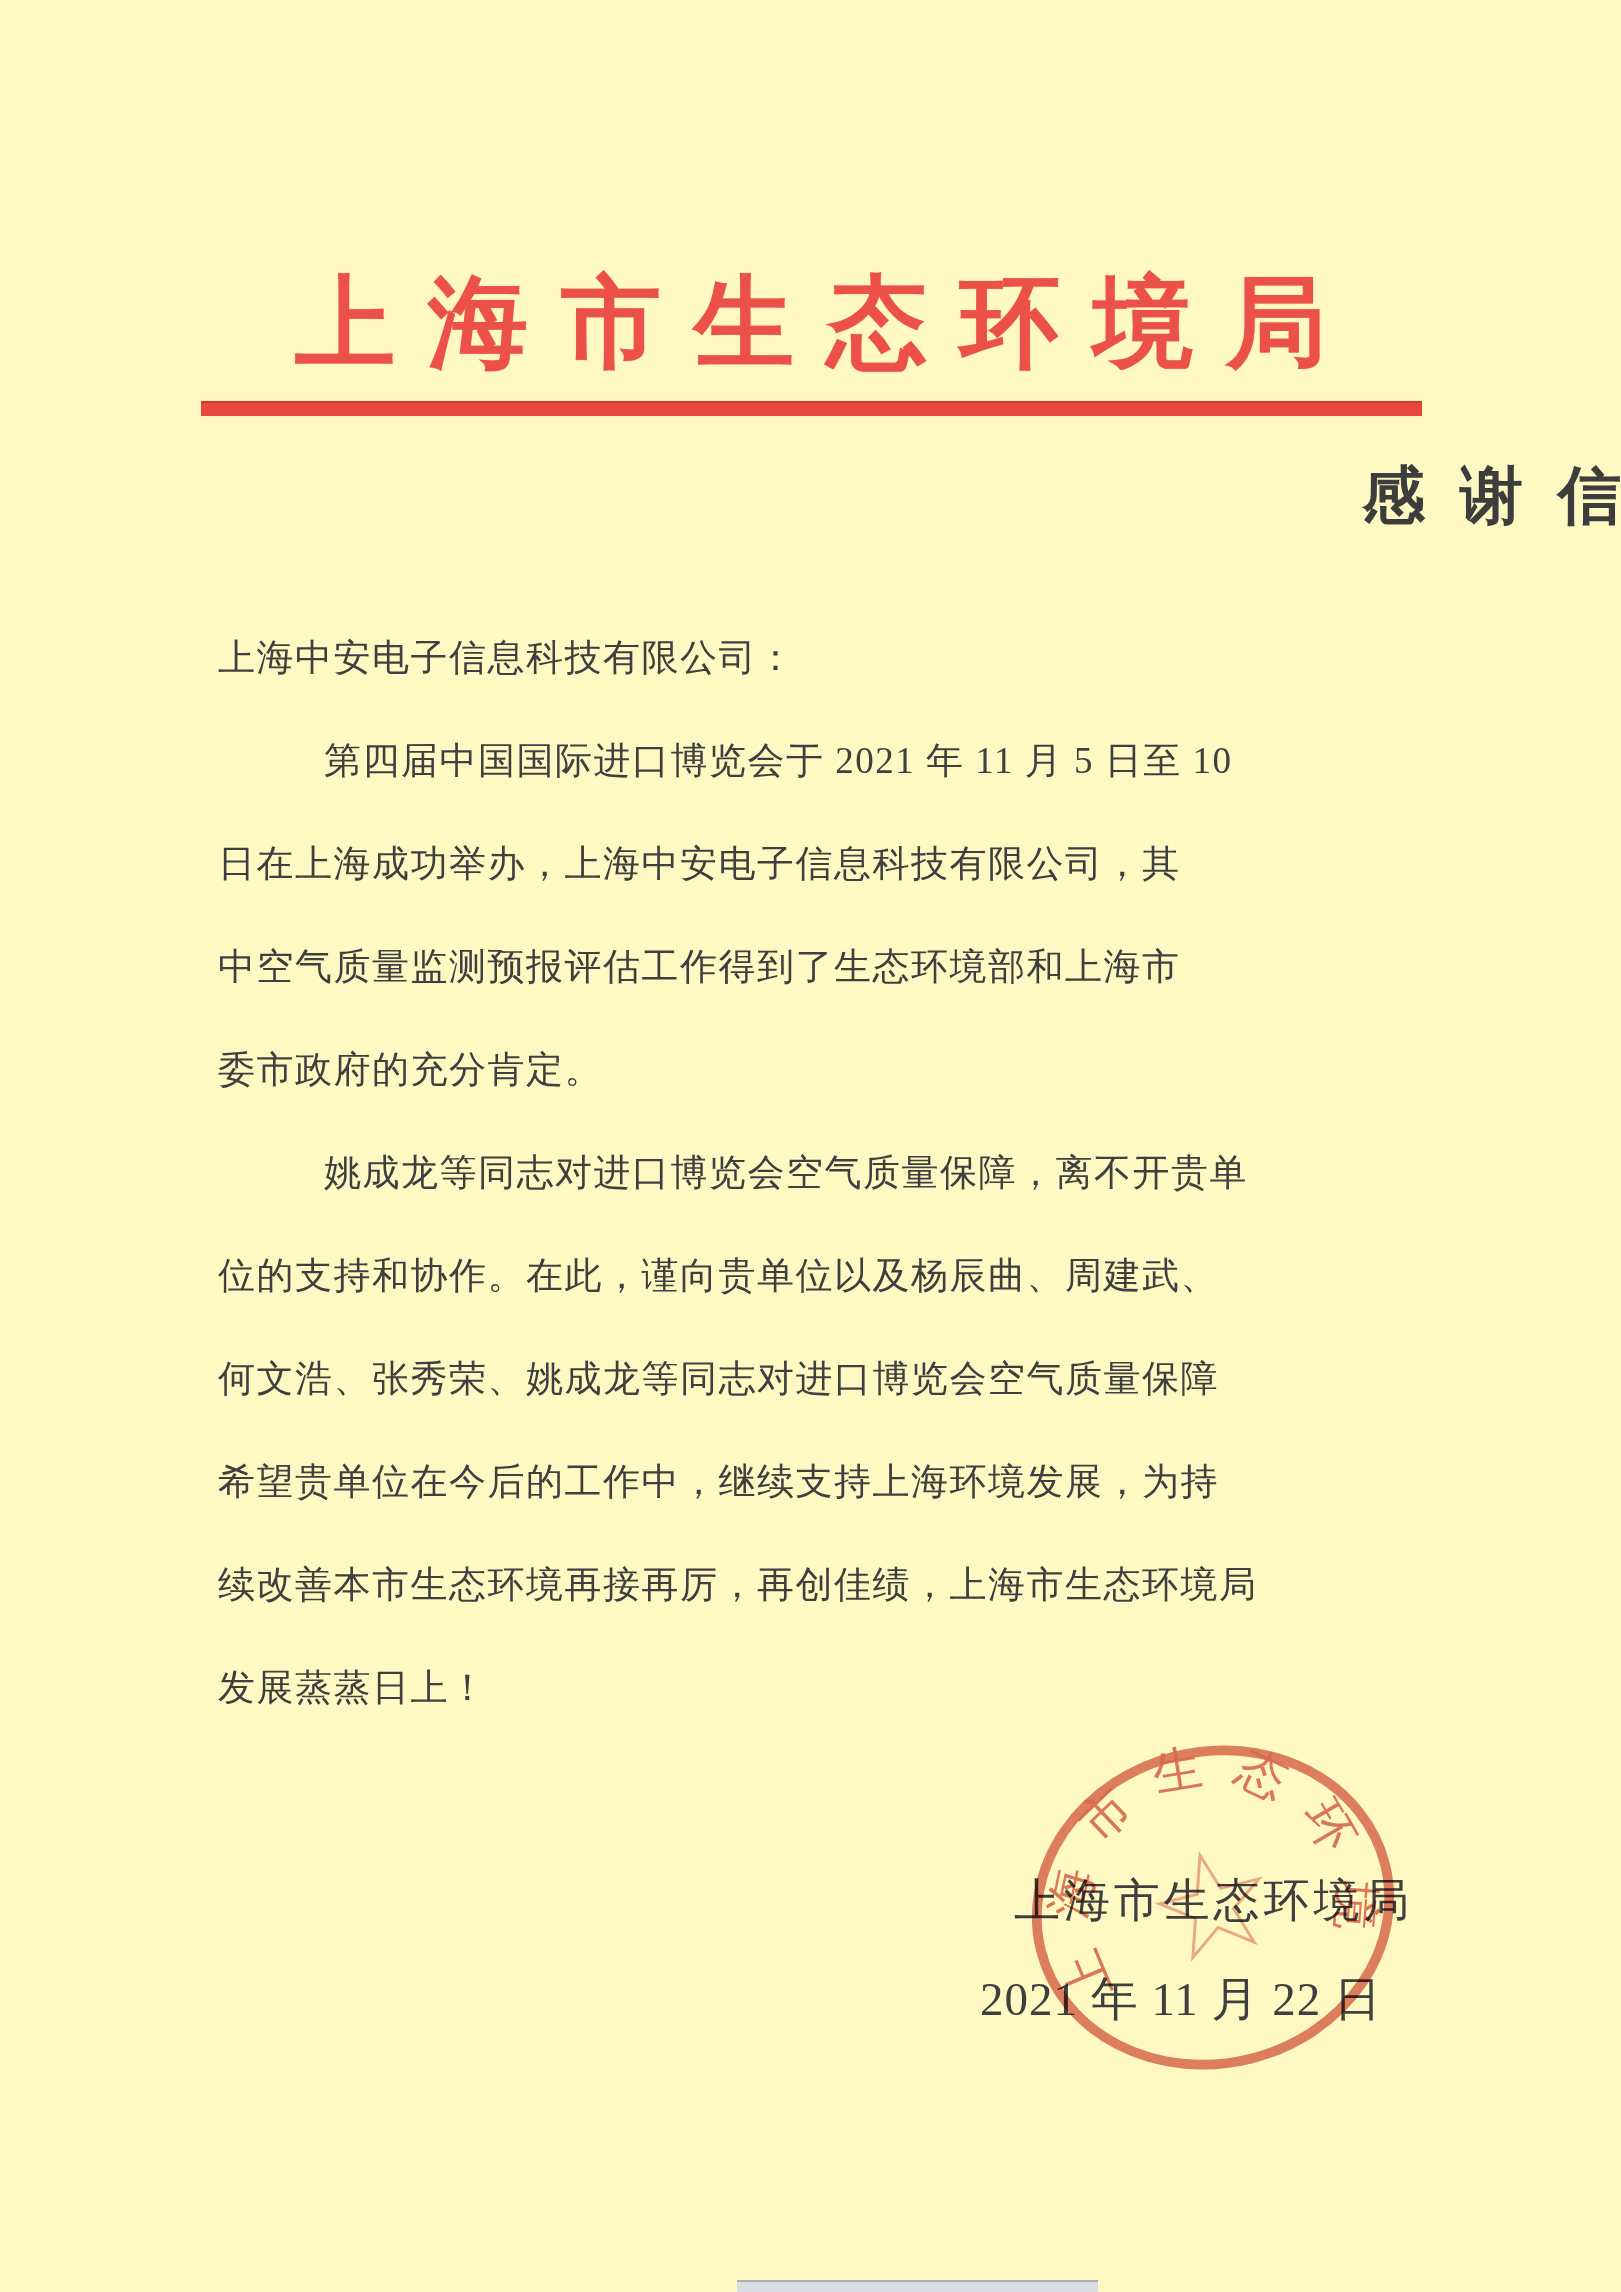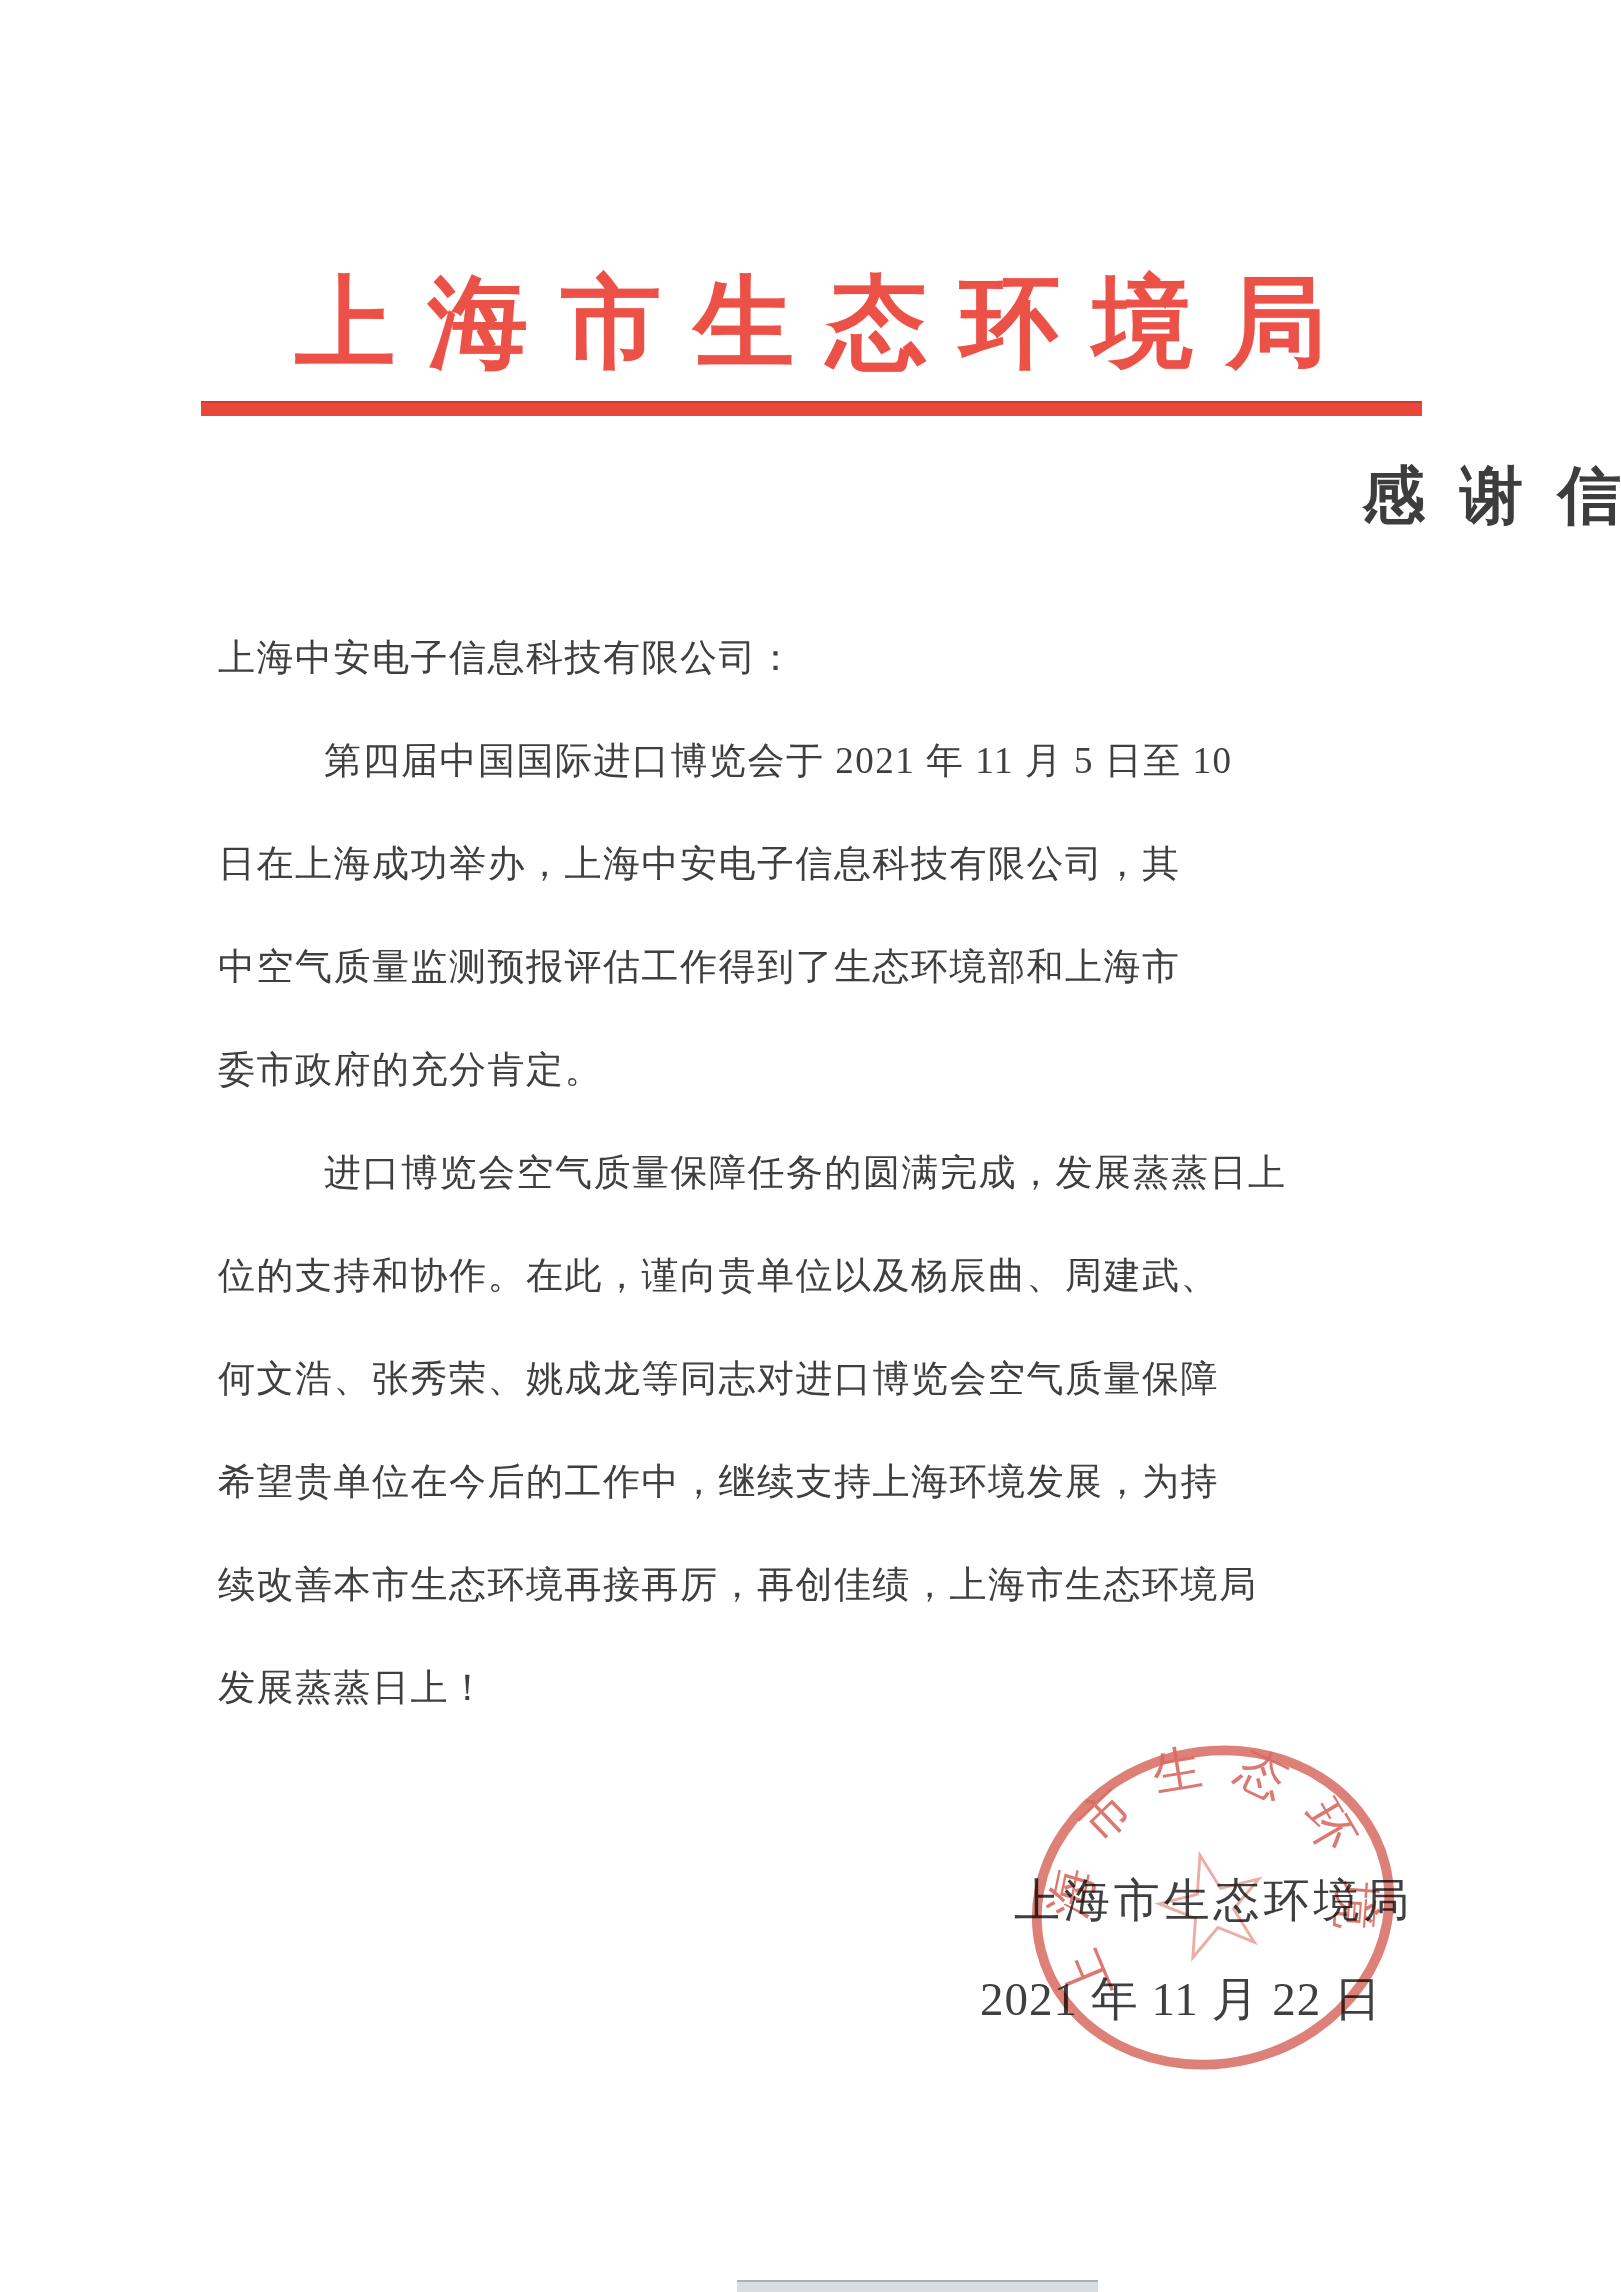--- a/index.html
+++ b/index.html
@@ -1,21 +1,21 @@
 <!DOCTYPE html>
 <html><head>
 <meta charset="utf-8">
 <style>
   html, body { margin: 0; padding: 0; background: #888; }
   .page {
     position: relative;
     width: 1621px;
     height: 2293px;
     margin: 0 auto;
-    background: #ffffff;
+    background: #fef9c3;
     overflow: hidden;
     font-family: "Liberation Serif", "DejaVu Serif", serif;
   }
 
   
   .letterhead {
     position: absolute;
     left: 0; right: 0;
     top: 257px;
     text-align: center;
@@ -134,21 +134,21 @@
   <div class="doc-title">
     <span class="title-text">感谢信</span>
   </div>
 
   <div class="letter-body">
     <div class="line">上海中安电子信息科技有限公司：</div>
     <div class="line indent">第四届中国国际进口博览会于 2021 年 11 月 5 日至 10</div>
     <div class="line">日在上海成功举办，上海中安电子信息科技有限公司，其</div>
     <div class="line">中空气质量监测预报评估工作得到了生态环境部和上海市</div>
     <div class="line">委市政府的充分肯定。</div>
-    <div class="line indent">进口博览会空气质量保障任务的圆满完成，发展蒸蒸日上</div>
+    <div class="line indent">姚成龙等同志对进口博览会空气质量保障，离不开贵单</div>
     <div class="line">位的支持和协作。在此，谨向贵单位以及杨辰曲、周建武、</div>
     <div class="line">何文浩、张秀荣、姚成龙等同志对进口博览会空气质量保障</div>
     <div class="line">希望贵单位在今后的工作中，继续支持上海环境发展，为持</div>
     <div class="line">续改善本市生态环境再接再厉，再创佳绩，上海市生态环境局</div>
     <div class="line">发展蒸蒸日上！</div>
   </div>
 
   <div class="signature">上海市生态环境局</div>
   <div class="sign-date">2021 年 11 月 22 日</div>
 

